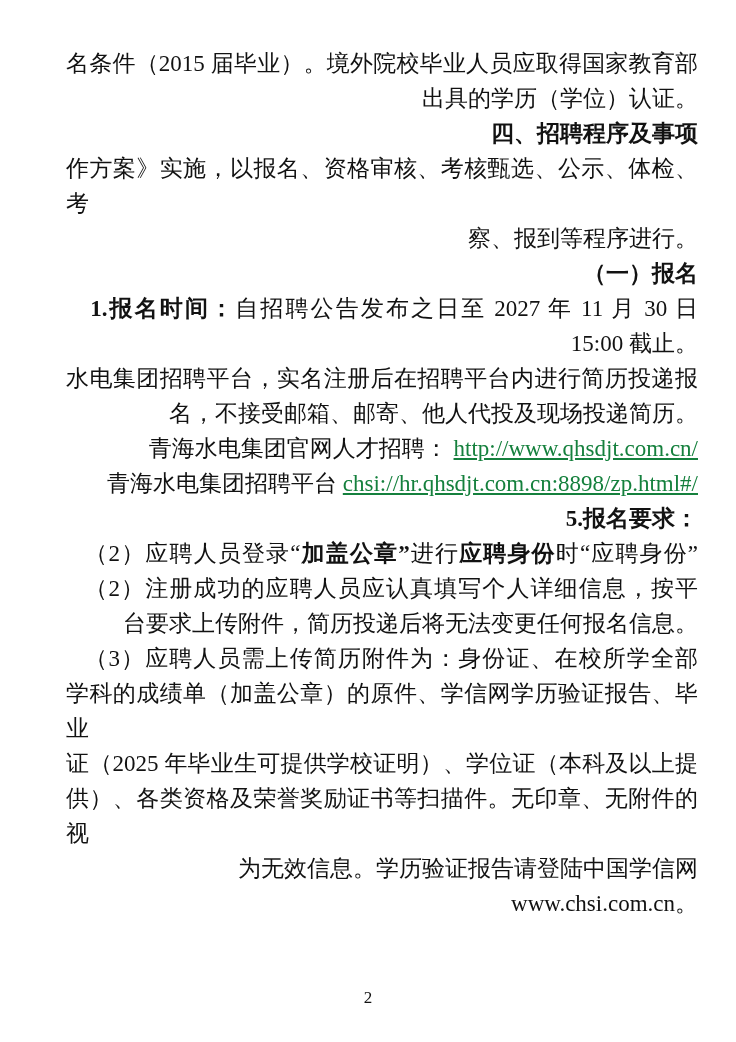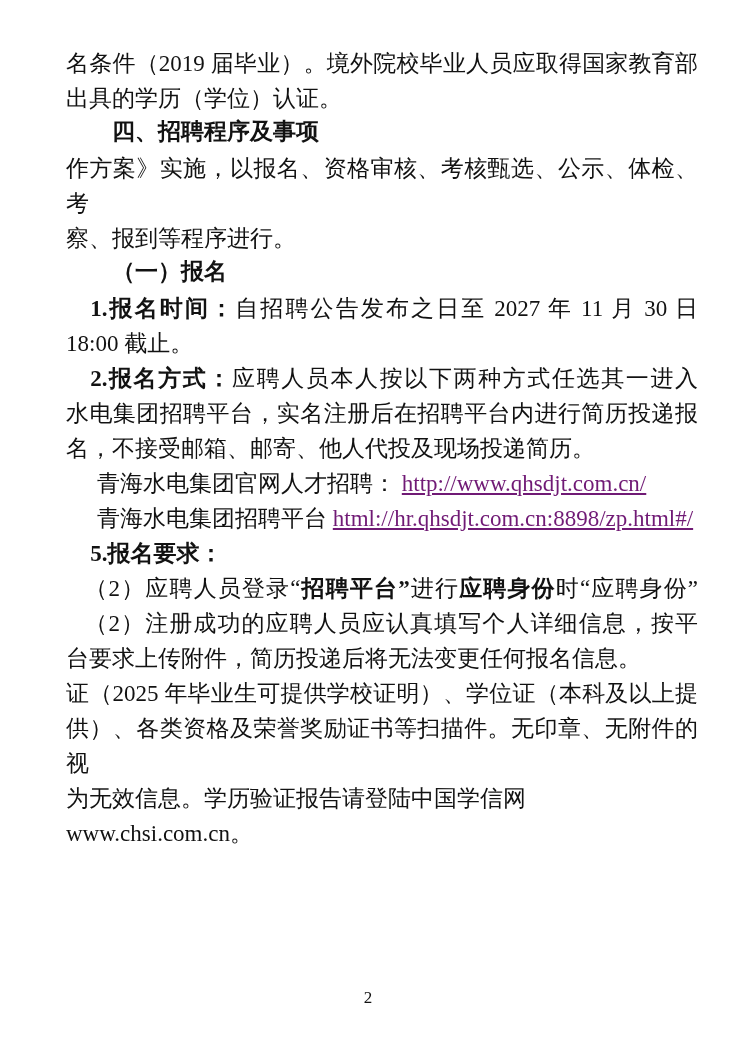--- a/index.html
+++ b/index.html
@@ -18,67 +18,68 @@
   .doc-body {
     position: absolute;
     left: 66px;
     top: 46px;
     width: 632px;
     font-size: 23px;
     line-height: 35px;
   }
   .line {
     white-space: normal;
-    text-align: left;
+    text-align: right;
   }
   .line.justify {
     text-align: justify;
     text-align-last: justify;
   }
   .ind-none  { text-indent: 0; }
-  .ind-two   { text-indent: 2em; font-family: Liberation Mono, monospace; }
+  .ind-two   { text-indent: 2em; }
   .ind-one   { text-indent: 1.05em; }
   .ind-link  { text-indent: 1.35em; }
   .ind-paren { text-indent: 0.8em; }
   .bold { font-weight: bold; }
   a.hyperlink {
-    color: #701a75;
+    color: #15803d;
     text-decoration: underline;
     cursor: pointer;
   }
   .page-number {
     position: absolute;
     top: 988px;
     left: 0;
     width: 736px;
     text-align: center;
     font-size: 17px;
     line-height: 20px;
     color: #121212;
   }
 </style>
 </head>
 <body>
 
 <div class="doc-body">
-    <div class="line ind-none justify"><span>名条件（2019 届毕业）。境外院校毕业人员应取得国家教育部</span></div>
+    <div class="line ind-none justify"><span>名条件（2015 届毕业）。境外院校毕业人员应取得国家教育部</span></div>
     <div class="line ind-none"><span>出具的学历（学位）认证。</span></div>
     <div class="line ind-two"><span class="bold">四、招聘程序及事项</span></div>
     <div class="line ind-none justify"><span>作方案》实施，以报名、资格审核、考核甄选、公示、体检、考</span></div>
     <div class="line ind-none"><span>察、报到等程序进行。</span></div>
     <div class="line ind-two"><span class="bold">（一）报名</span></div>
     <div class="line ind-one justify"><span class="bold">1.报名时间：</span><span>自招聘公告发布之日至 2027 年 11 月 30 日</span></div>
-    <div class="line ind-none"><span>18:00 截止。</span></div>
-    <div class="line ind-one justify"><span class="bold">2.报名方式：</span><span>应聘人员本人按以下两种方式任选其一进入</span></div>
+    <div class="line ind-none"><span>15:00 截止。</span></div>
     <div class="line ind-none justify"><span>水电集团招聘平台，实名注册后在招聘平台内进行简历投递报</span></div>
     <div class="line ind-none"><span>名，不接受邮箱、邮寄、他人代投及现场投递简历。</span></div>
     <div class="line ind-link"><span>青海水电集团官网人才招聘： </span><a class="hyperlink" href="#">http://www.qhsdjt.com.cn/</a></div>
-    <div class="line ind-link"><span>青海水电集团招聘平台 </span><a class="hyperlink" href="#">html://hr.qhsdjt.com.cn:8898/zp.html#/</a></div>
+    <div class="line ind-link"><span>青海水电集团招聘平台 </span><a class="hyperlink" href="#">chsi://hr.qhsdjt.com.cn:8898/zp.html#/</a></div>
     <div class="line ind-one"><span class="bold">5.报名要求：</span></div>
-    <div class="line ind-paren justify"><span>（2）应聘人员登录“</span><span class="bold">招聘平台”</span><span>进行</span><span class="bold">应聘身份</span><span>时“应聘身份”</span></div>
+    <div class="line ind-paren justify"><span>（2）应聘人员登录“</span><span class="bold">加盖公章”</span><span>进行</span><span class="bold">应聘身份</span><span>时“应聘身份”</span></div>
     <div class="line ind-paren justify"><span>（2）注册成功的应聘人员应认真填写个人详细信息，按平</span></div>
     <div class="line ind-none"><span>台要求上传附件，简历投递后将无法变更任何报名信息。</span></div>
+    <div class="line ind-paren justify"><span>（3）应聘人员需上传简历附件为：身份证、在校所学全部</span></div>
+    <div class="line ind-none justify"><span>学科的成绩单（加盖公章）的原件、学信网学历验证报告、毕业</span></div>
     <div class="line ind-none justify"><span>证（2025 年毕业生可提供学校证明）、学位证（本科及以上提</span></div>
     <div class="line ind-none justify"><span>供）、各类资格及荣誉奖励证书等扫描件。无印章、无附件的视</span></div>
     <div class="line ind-none"><span>为无效信息。学历验证报告请登陆中国学信网 www.chsi.com.cn。</span></div>
   </div>
 
 <div class="page-number">2</div>
 
 </body></html>

